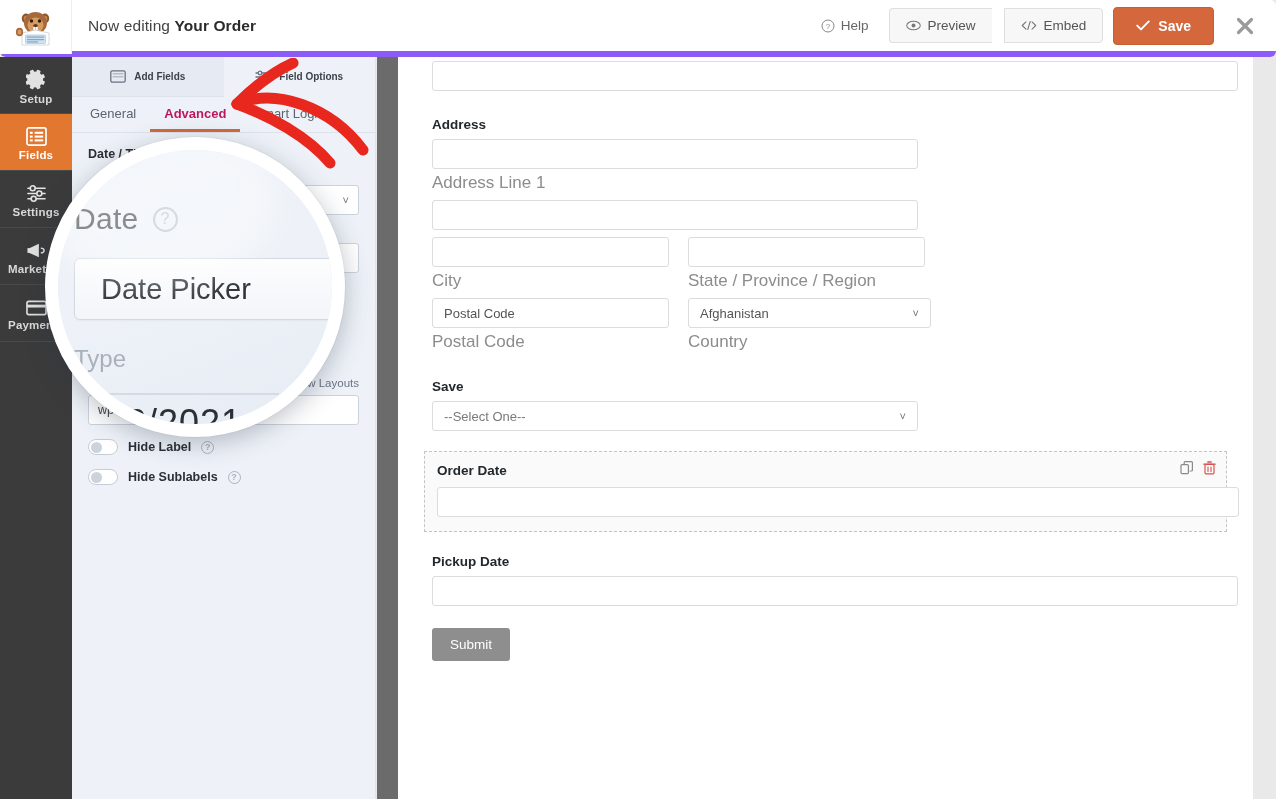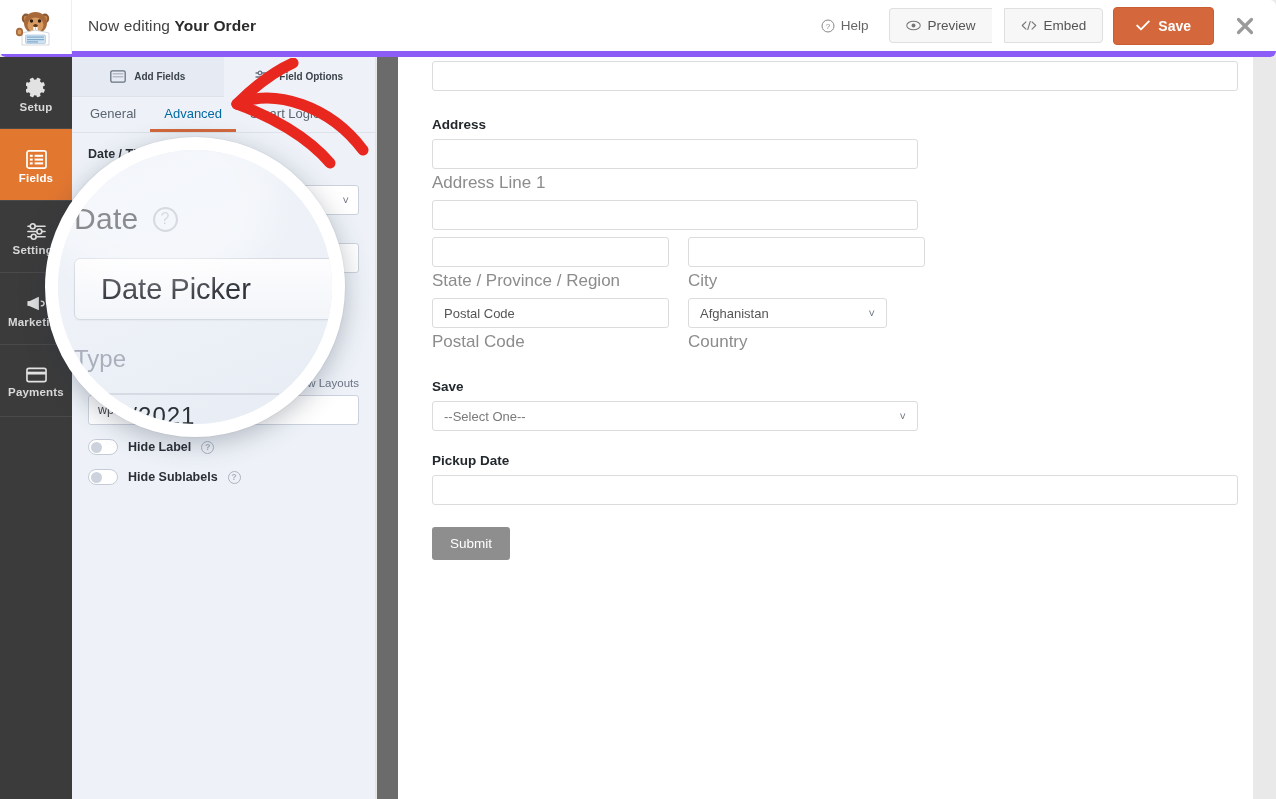--- a/index.html
+++ b/index.html
@@ -53,21 +53,21 @@
     display: flex; align-items: center; justify-content: center; cursor: pointer;
   }
   .ico { display: inline-block; line-height: 0; }
 
   
   .rail {
     position: absolute; left: 0; top: 57px; width: 72px; bottom: 0;
     background: #3b3b3b;
   }
   .rail-item {
-    height: 72px; display: flex; flex-direction: column; align-items: center;
+    height: 57px; display: flex; flex-direction: column; align-items: center;
     justify-content: center; gap: 3px; color: #d9d9d9; font-size: 11.5px;
     border-bottom: 1px solid #4a4a4a; cursor: pointer; padding-top: 4px;
   }
   .rail-item.active { background: #e27730; color: #fff; }
   .rail-label { font-size: 11.5px; font-weight: 600; letter-spacing: .2px; }
 
   
   .panel {
     position: absolute; left: 72px; top: 57px; width: 304px; bottom: 0;
     background: #eef2f8; border-right: 1px solid #dfe3ea;
@@ -81,21 +81,21 @@
   }
   .ptab.active { background: #eef2f8; border-bottom: 1px solid #eef2f8; }
   .subtabs {
     display: flex; gap: 0; padding: 0 4px; height: 36px; align-items: stretch;
     border-bottom: 1px solid #dde2ea; background: #eef2f8;
   }
   .stab {
     padding: 0 14px; display: flex; align-items: center; font-size: 13px;
     color: #5b6470; cursor: pointer; border-bottom: 3px solid transparent;
   }
-  .stab.active { color: #0369a1; font-weight: 400; border-bottom-color: #d4683c; }
+  .stab.active { color: #be185d; font-weight: 700; border-bottom-color: #d4683c; }
   .panel-body { padding: 14px 16px; position: relative; }
   .f-label {
     font-size: 12.5px; font-weight: 700; color: #2b2f36; margin-bottom: 6px;
     display: flex; align-items: center; gap: 6px;
   }
   .f-select, .f-input {
     width: 100%; height: 30px; border: 1px solid #ccd2dc; border-radius: 3px;
     background: #fff; font-size: 12.5px; color: #444; padding: 0 9px;
     display: flex; align-items: center; justify-content: space-between;
     font-family: inherit;
@@ -149,21 +149,21 @@
   .sub { font-size: 17px; color: #8c8c8c; margin-top: 4px; }
   .two-col { display: flex; gap: 19px; }
   .half { width: 237px; }
   .txt.half-w { width: 237px; }
   .selectbox {
     width: 486px; height: 30px; border: 1px solid #dcdcdc; border-radius: 3px;
     background: #fff; font-size: 13px; color: #7a7a7a; padding: 0 11px;
     display: flex; align-items: center; justify-content: space-between;
     font-family: inherit;
   }
-  .selectbox.half-w { width: 199px; }
+  .selectbox.half-w { width: 243px; }
   .chev { color: #6b7280; font-size: 11px; }
   .field-active {
     border: 1px dashed #c4c4c4; background: #fafafa; position: relative;
     margin: 12px 0 0 0; padding: 11px 12px 14px 12px;
   }
   .field-active .fld-label { margin-bottom: 9px; }
   .fa-actions {
     position: absolute; right: 10px; top: 9px; display: flex; gap: 9px; align-items: center;
   }
   .submit-btn {
@@ -201,21 +201,21 @@
     display: flex; align-items: center; padding-left: 26px;
     font-size: 29px; color: #2b2f36;
     box-shadow: 0 1px 2px rgba(0,0,0,.04);
   }
   .lens-type { margin-top: 25px; font-size: 24px; color: #a9b0bb; }
   .lens-line {
     position: absolute; left: 21px; top: 243px; width: 200px; height: 2px;
     background: #d6dbe3;
   }
   .lens-date {
-    position: absolute; left: 36px; top: 252px; font-size: 24px;
+    position: absolute; left: 36px; top: 252px; font-size: 36px;
     color: #2b2f36; letter-spacing: 1px; white-space: nowrap;
   }
   .lens-topline {
     position: absolute; left: 34px; top: -4px; width: 200px; height: 2px;
     background: #cfd5de;
   }
   .lens-glare {
     position: absolute; left: -10%; top: -20%; width: 90%; height: 70%;
     border-radius: 50%; background: rgba(255,255,255,.45); filter: blur(18px);
     pointer-events: none;
@@ -452,27 +452,27 @@
         </div>
         <div class="sub">Address Line 1</div>
         <div class="txt" style="margin-top:7px">
           <span></span>
         </div>
         <div class="two-col" style="margin-top:7px">
           <div class="half">
             <div class="txt half-w">
               <span></span>
             </div>
-            <div class="sub">State / Province / Region</div>
+            <div class="sub">City</div>
           </div>
           <div class="half">
             <div class="txt half-w">
               <span></span>
             </div>
-            <div class="sub">City</div>
+            <div class="sub">State / Province / Region</div>
           </div>
         </div>
         <div class="two-col" style="margin-top:7px">
           <div class="half">
             <div class="txt half-w" style="color:#555">
               <span>Postal Code</span>
             </div>
             <div class="sub">Postal Code</div>
           </div>
           <div class="half">
@@ -490,20 +490,42 @@
       
       <div class="fld" style="padding-top:27px">
         <div class="fld-label">Save</div>
         <div class="selectbox">
           <span>--Select One--</span>
           <span class="chev">˅</span>
         </div>
       </div>
 
       
+      <div class="field-active" style="margin:20px 2px 0 2px">
+        <div class="fld-label">Order Date</div>
+        <div class="fa-actions">
+          <span class="ico">
+            <svg width="14" height="14" viewBox="0 0 14 14">
+                <rect x="1" y="3.6" width="7.4" height="9" rx="1" fill="none" stroke="#8a8a8a" stroke-width="1.2"></rect>
+                <path d="M4.2 3.4 V1.6 a1 1 0 0 1 1-1 h6.2 a1 1 0 0 1 1 1 v7.4 a1 1 0 0 1-1 1 H9.6" fill="none" stroke="#8a8a8a" stroke-width="1.2"></path>
+              </svg>
+          </span>
+          <span class="ico">
+            <svg width="13" height="14" viewBox="0 0 13 14">
+                <rect x="2" y="3.4" width="9" height="9.4" rx="1" fill="none" stroke="#d9534f" stroke-width="1.2"></rect>
+                <path d="M.8 3.2h11.4" stroke="#d9534f" stroke-width="1.3" stroke-linecap="round"></path>
+                <path d="M4.8 1h3.4" stroke="#d9534f" stroke-width="1.3" stroke-linecap="round"></path>
+                <path d="M5 6v4.6M8 6v4.6" stroke="#d9534f" stroke-width="1.1" stroke-linecap="round"></path>
+              </svg>
+          </span>
+        </div>
+        <div class="txt wide" style="width:802px">
+          <span></span>
+        </div>
+      </div>
 
       
       <div class="fld" style="padding-top:22px">
         <div class="fld-label">Pickup Date</div>
         <div class="txt wide">
           <span></span>
         </div>
       </div>
 
       <button class="submit-btn">Submit</button>

